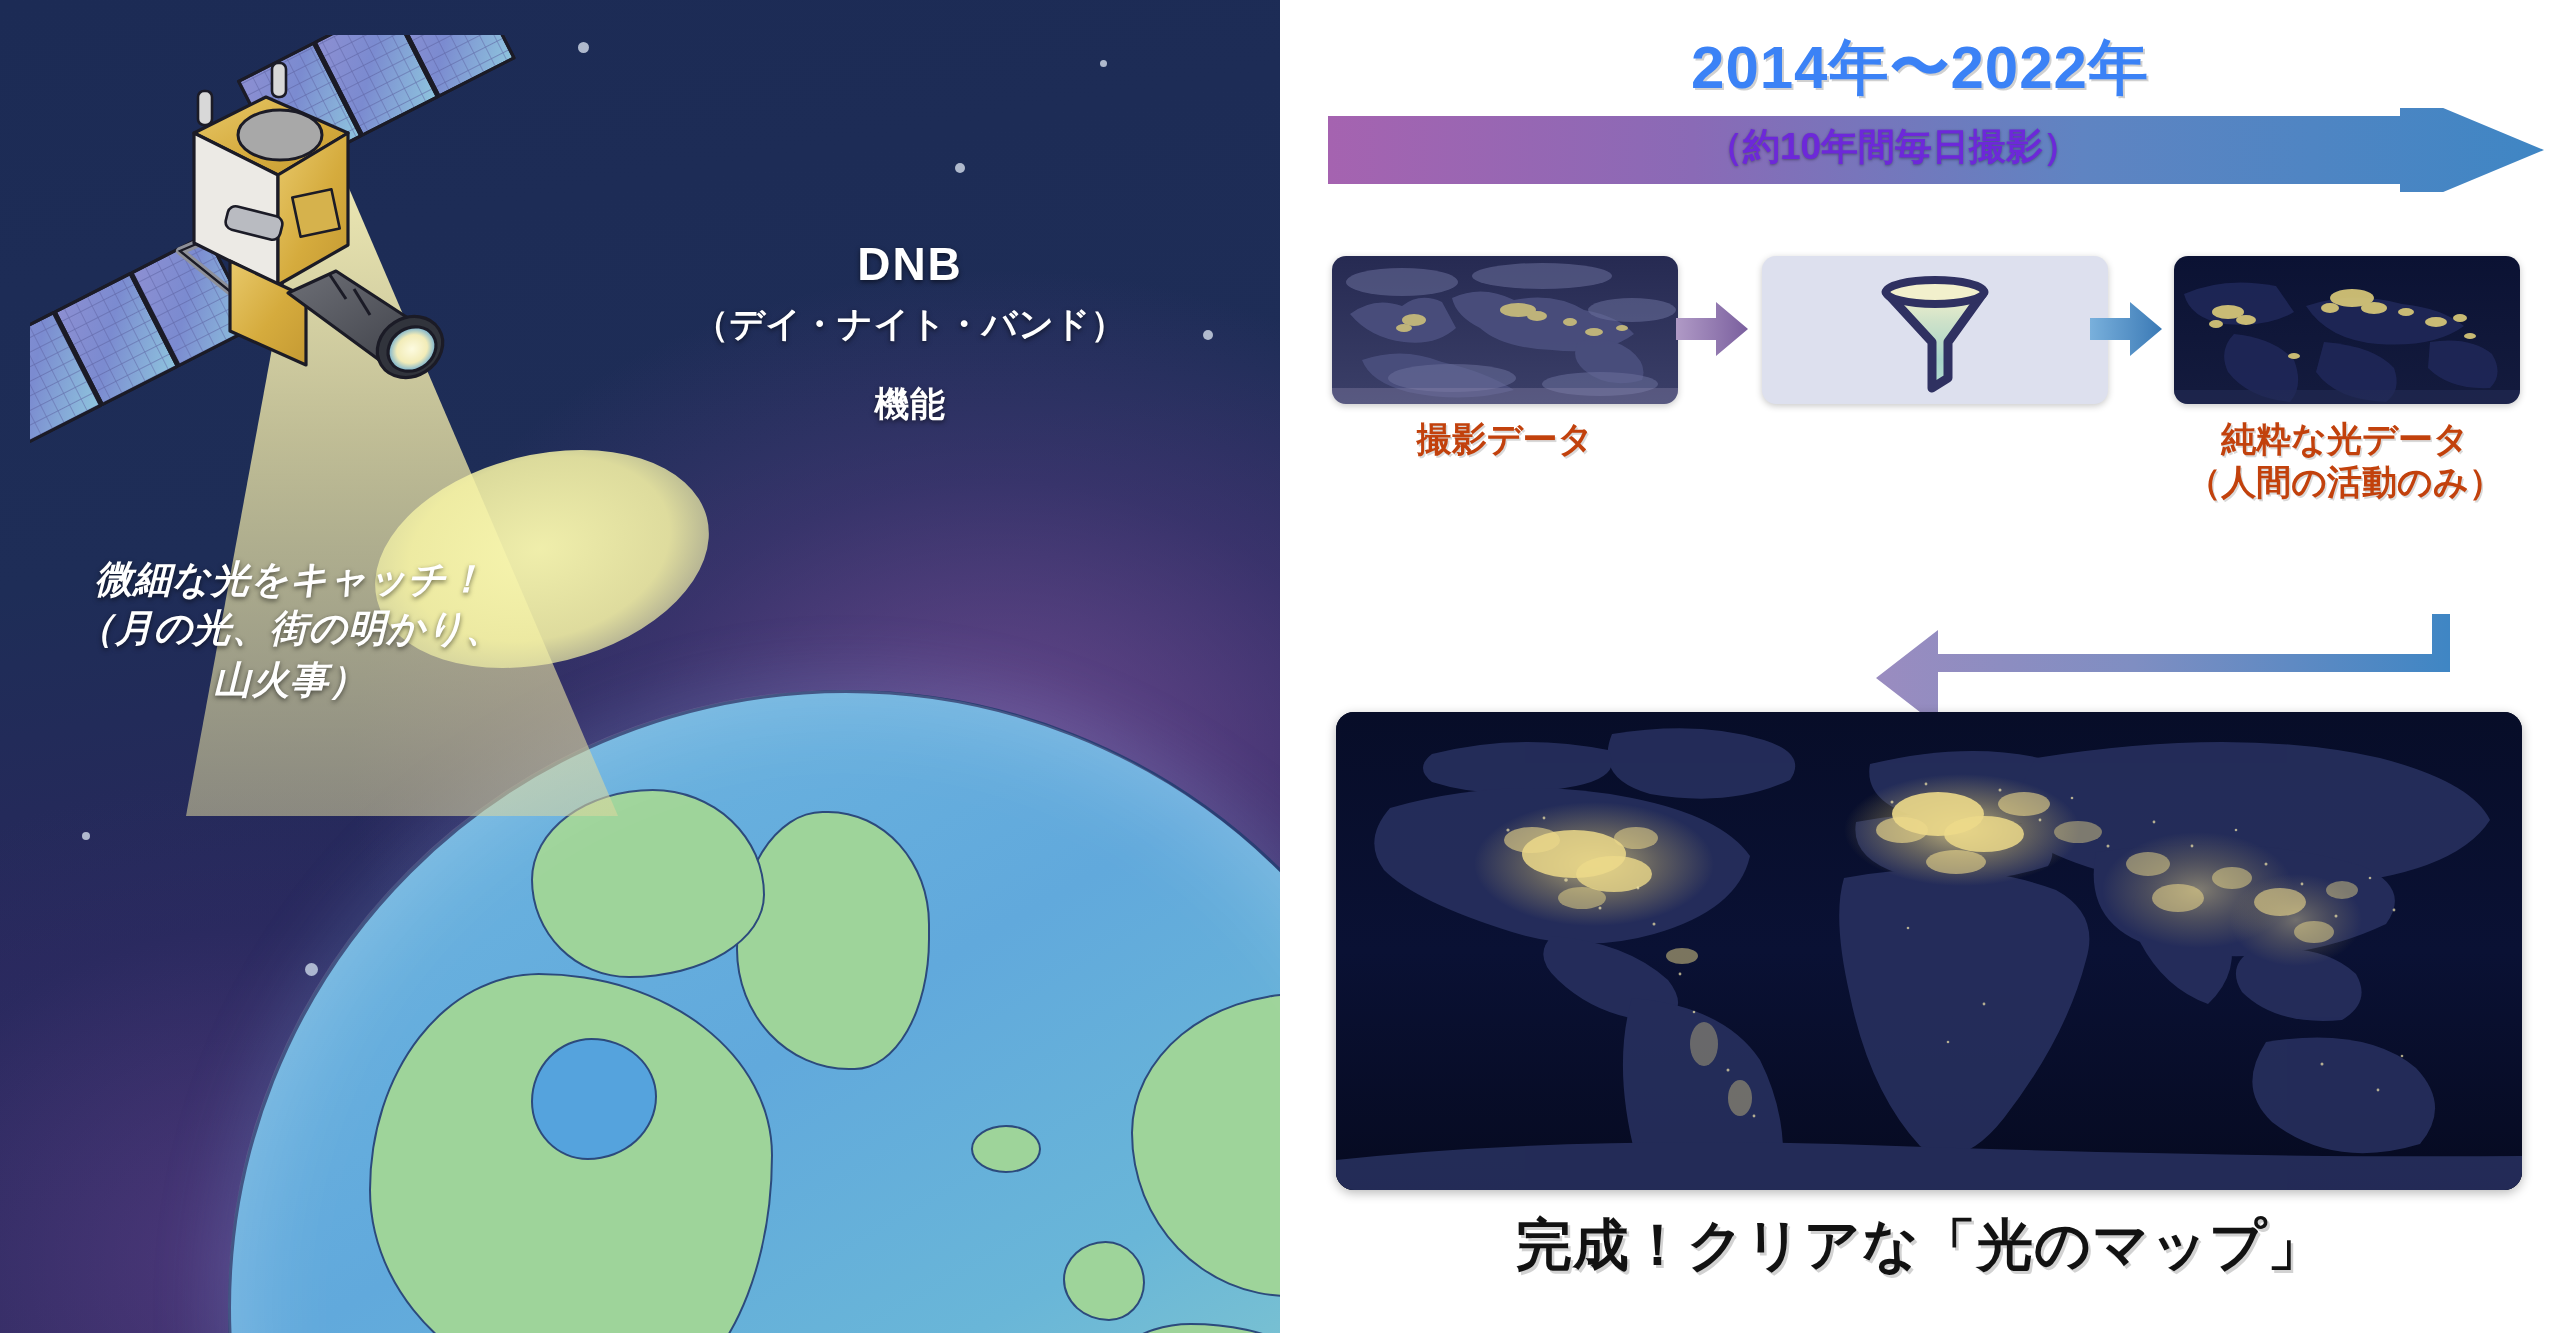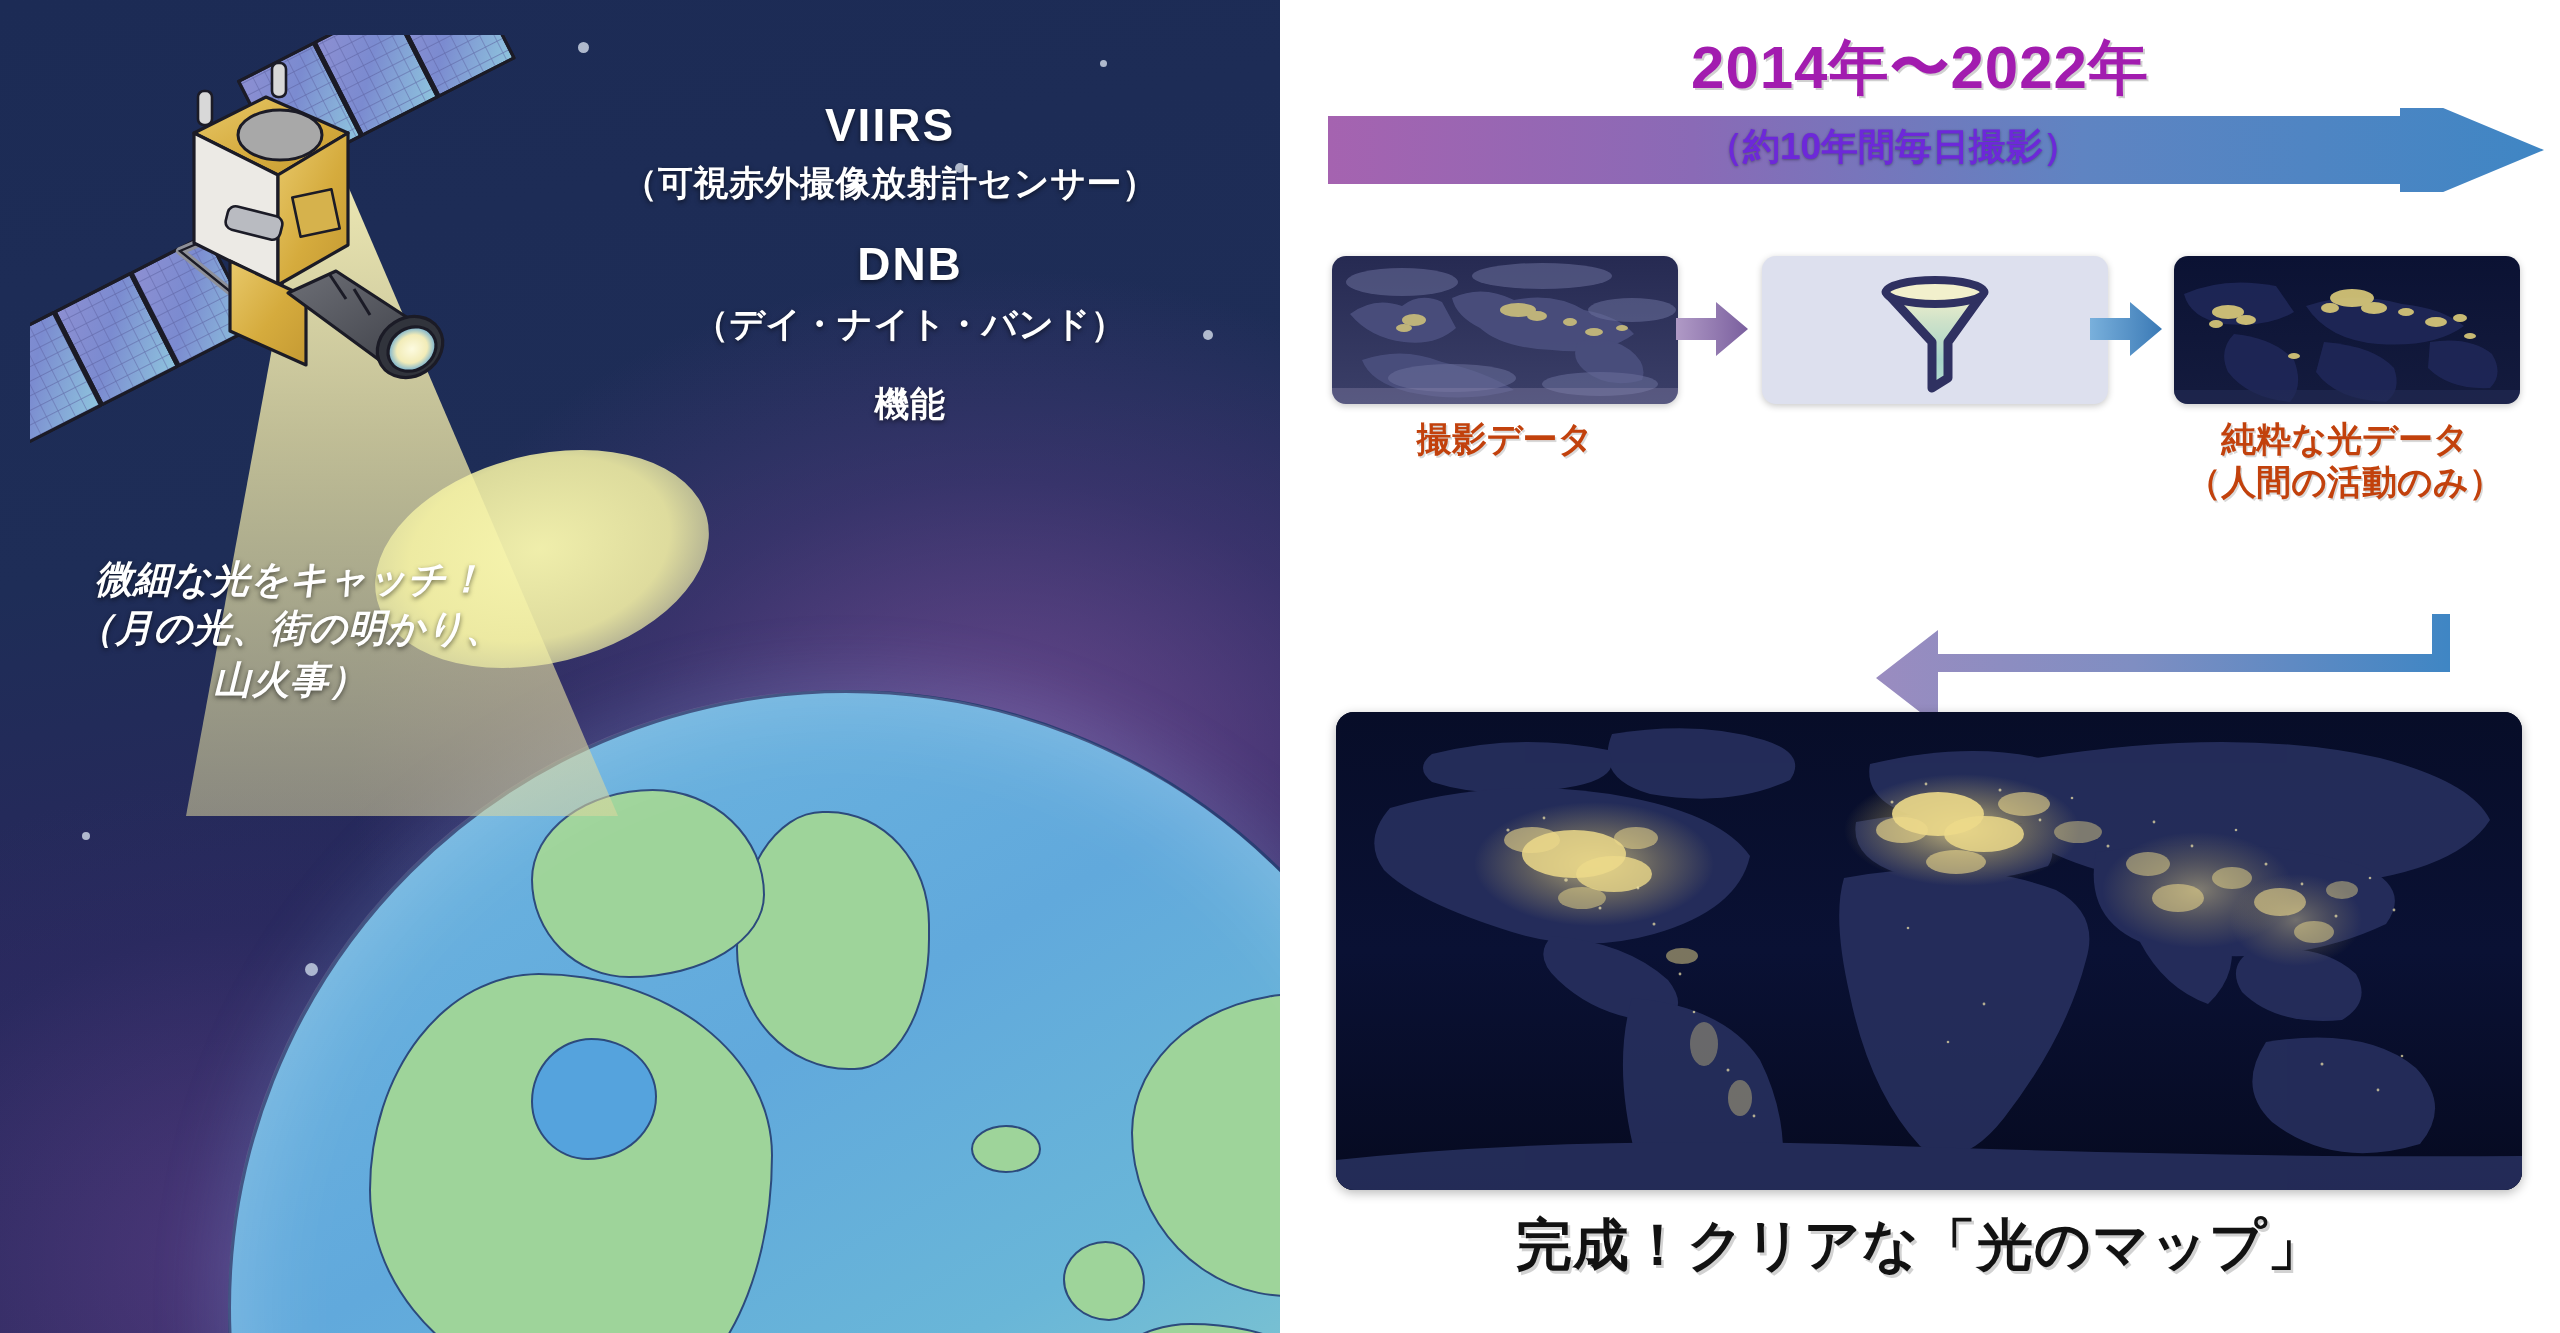--- a/index.html
+++ b/index.html
@@ -49,21 +49,21 @@
   #dnb-sub2{font-size:35px;margin-top:35px;}
   #catch-block{left:10px;top:555px;width:560px;font-style:italic;}
   #catch-l1{font-size:38px;}
   #catch-l2{font-size:38px;margin-top:0;}
   #catch-l3{font-size:38px;margin-top:4px;}
 
   
   #right-panel{position:absolute;left:1280px;top:0;width:1280px;height:1333px;background:#fff;overflow:hidden;}
 
   #period-title{position:absolute;left:0;top:28px;width:1280px;text-align:center;
-    font-size:60px;font-weight:800;color:#a21caf;letter-spacing:1px;
+    font-size:60px;font-weight:800;color:#3b82f6;letter-spacing:1px;
     text-shadow:2px 2px 0 rgba(120,120,120,.35);}
 
   #timeline-arrow{position:absolute;left:48px;top:108px;width:1216px;height:84px;}
   #timeline-label{position:absolute;left:48px;top:122px;width:1130px;text-align:center;
     font-size:37px;font-weight:700;color:#6d28d9;text-shadow:0 1px 3px rgba(0,0,0,.35);}
 
   .card{position:absolute;top:256px;width:346px;height:148px;border-radius:14px;overflow:hidden;
         box-shadow:0 2px 7px rgba(0,0,0,.22);}
   #card1{left:52px;}
   #card2{left:482px;background:#dde0ee;}
@@ -216,24 +216,20 @@
 
       <g stroke="#1b1b26" stroke-width="3.2" stroke-linejoin="round">
         <path d="M258 258 L306 236 L404 300 L356 330 Z" fill="url(#barrelg)"></path>
         <path d="M300 240 L316 264" stroke="#1b1b26" stroke-width="3" fill="none"></path>
         <path d="M324 254 L340 280" stroke="#1b1b26" stroke-width="3" fill="none"></path>
         <ellipse cx="380" cy="312" rx="34" ry="29" transform="rotate(-32 380 312)" fill="#31343c"></ellipse>
         <ellipse cx="382" cy="314" rx="25" ry="21" transform="rotate(-32 382 314)" fill="url(#lensg)"></ellipse>
       </g>
     </svg>
 
-    <div class="ltxt" id="viirs-block">
-      <div id="viirs-title">VIIRS</div>
-      <div id="viirs-sub">（可視赤外撮像放射計センサー）</div>
-    </div>
 
     <div class="ltxt" id="dnb-block">
       <div id="dnb-title">DNB</div>
       <div id="dnb-sub">（デイ・ナイト・バンド）</div>
       <div id="dnb-sub2">機能</div>
     </div>
 
     <div class="ltxt" id="catch-block">
       <div id="catch-l1">微細な光をキャッチ！</div>
       <div id="catch-l2">（月の光、街の明かり、</div>

